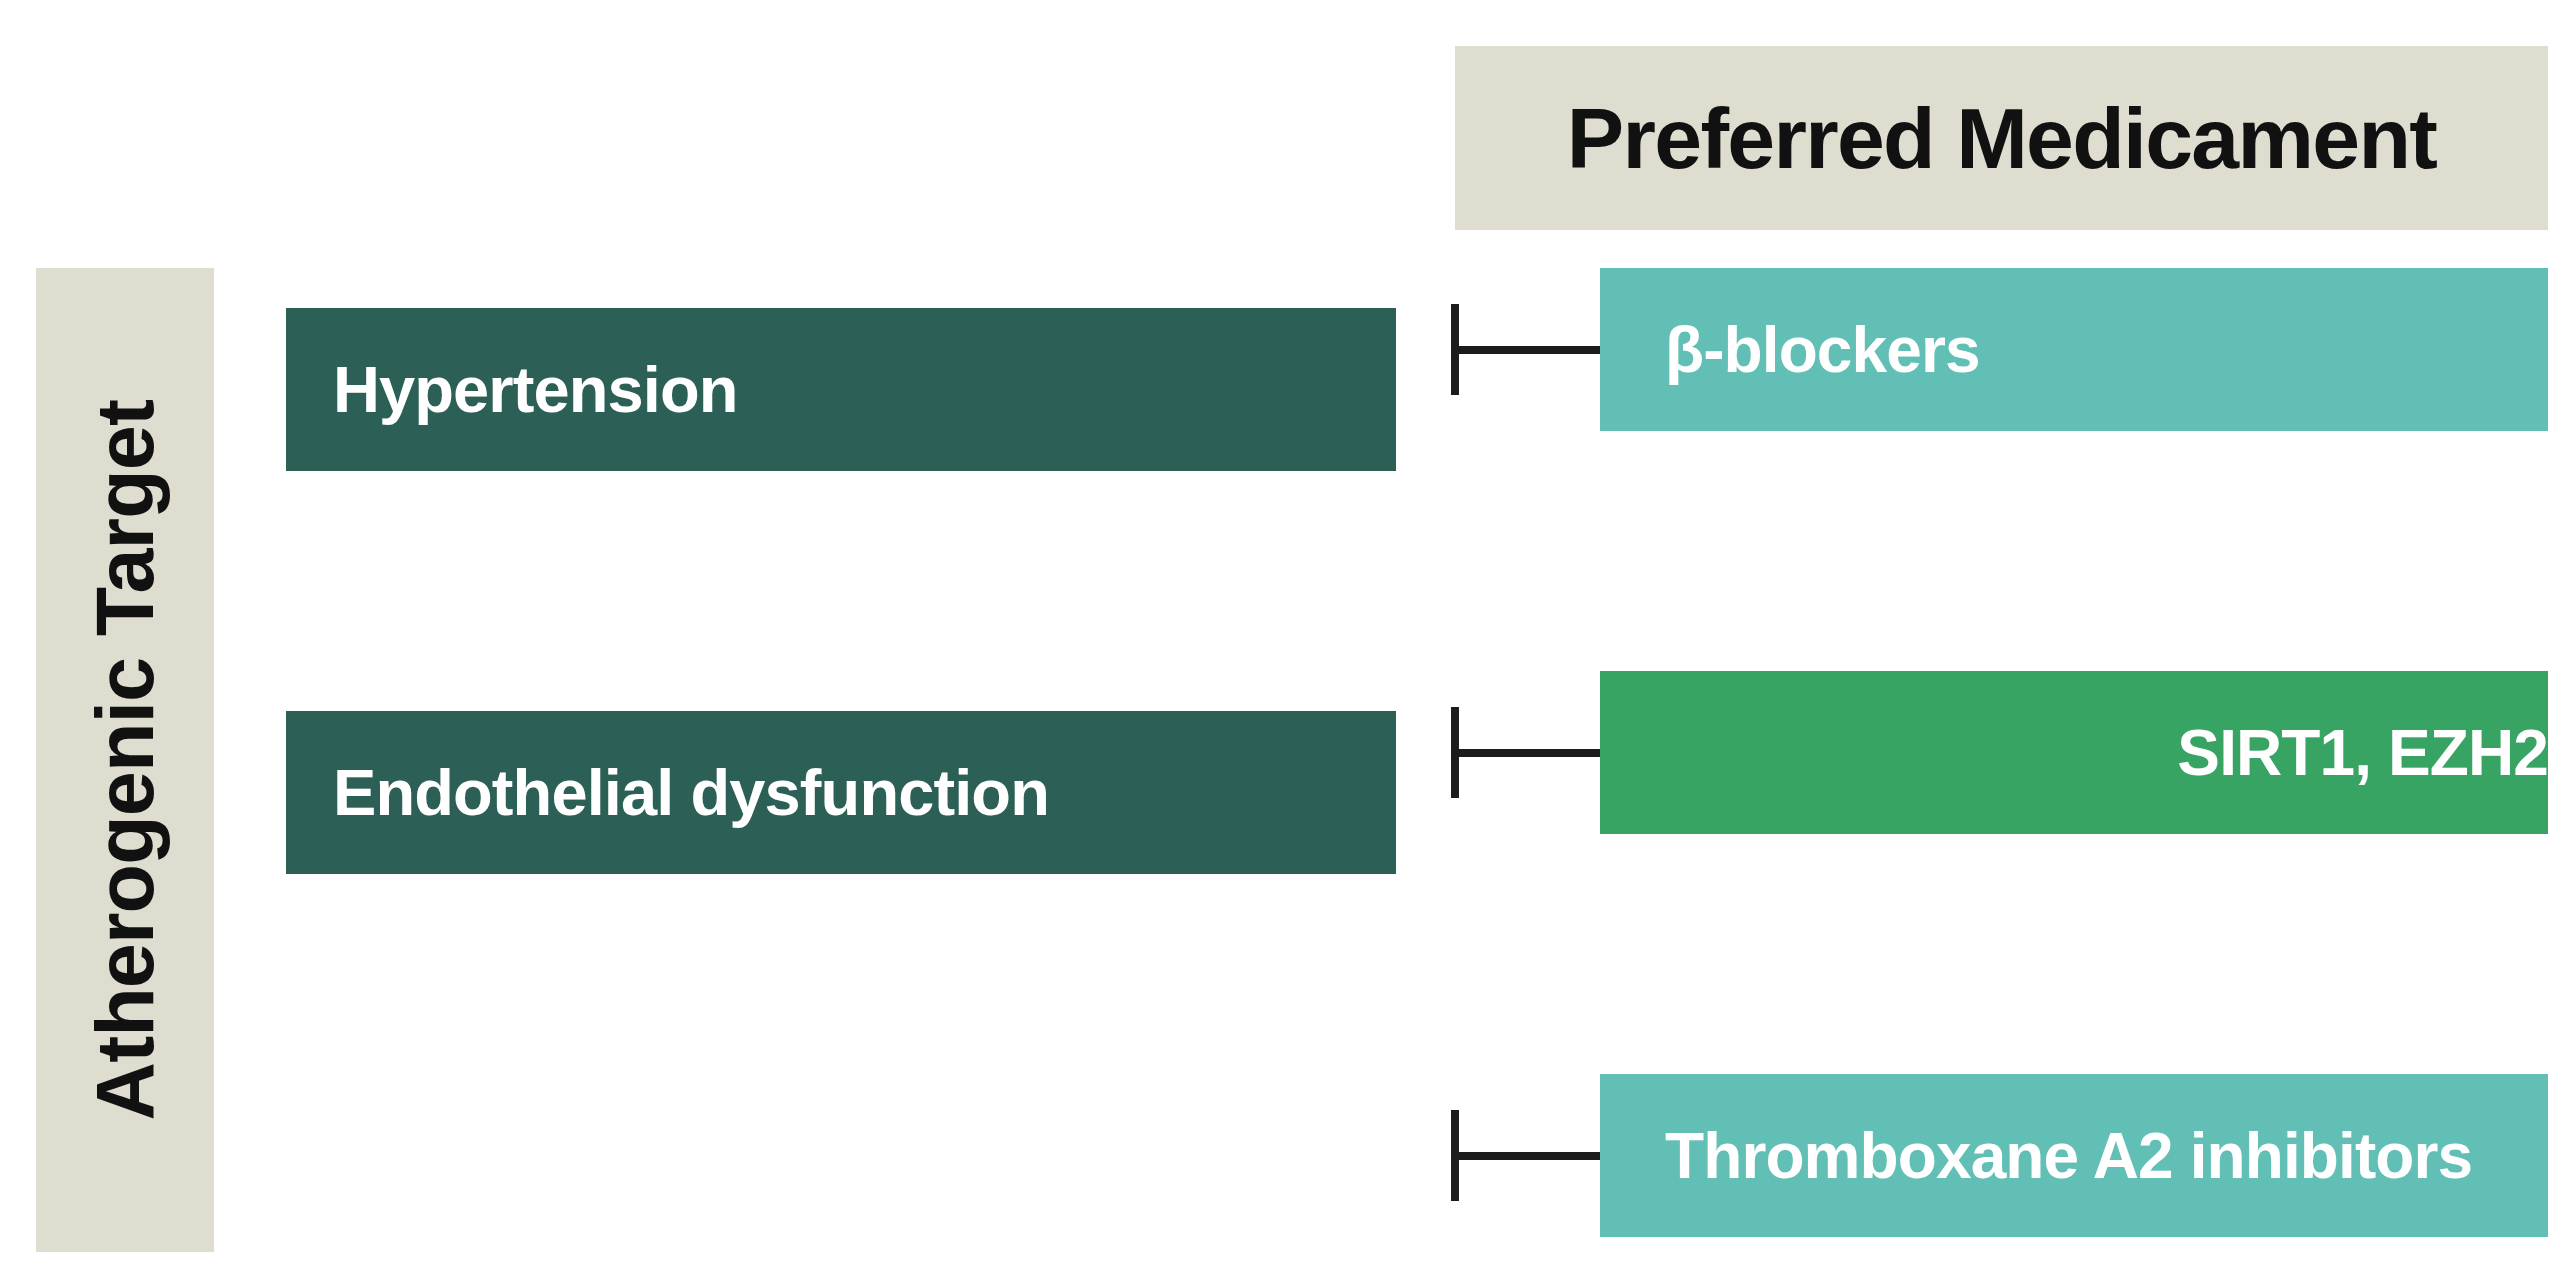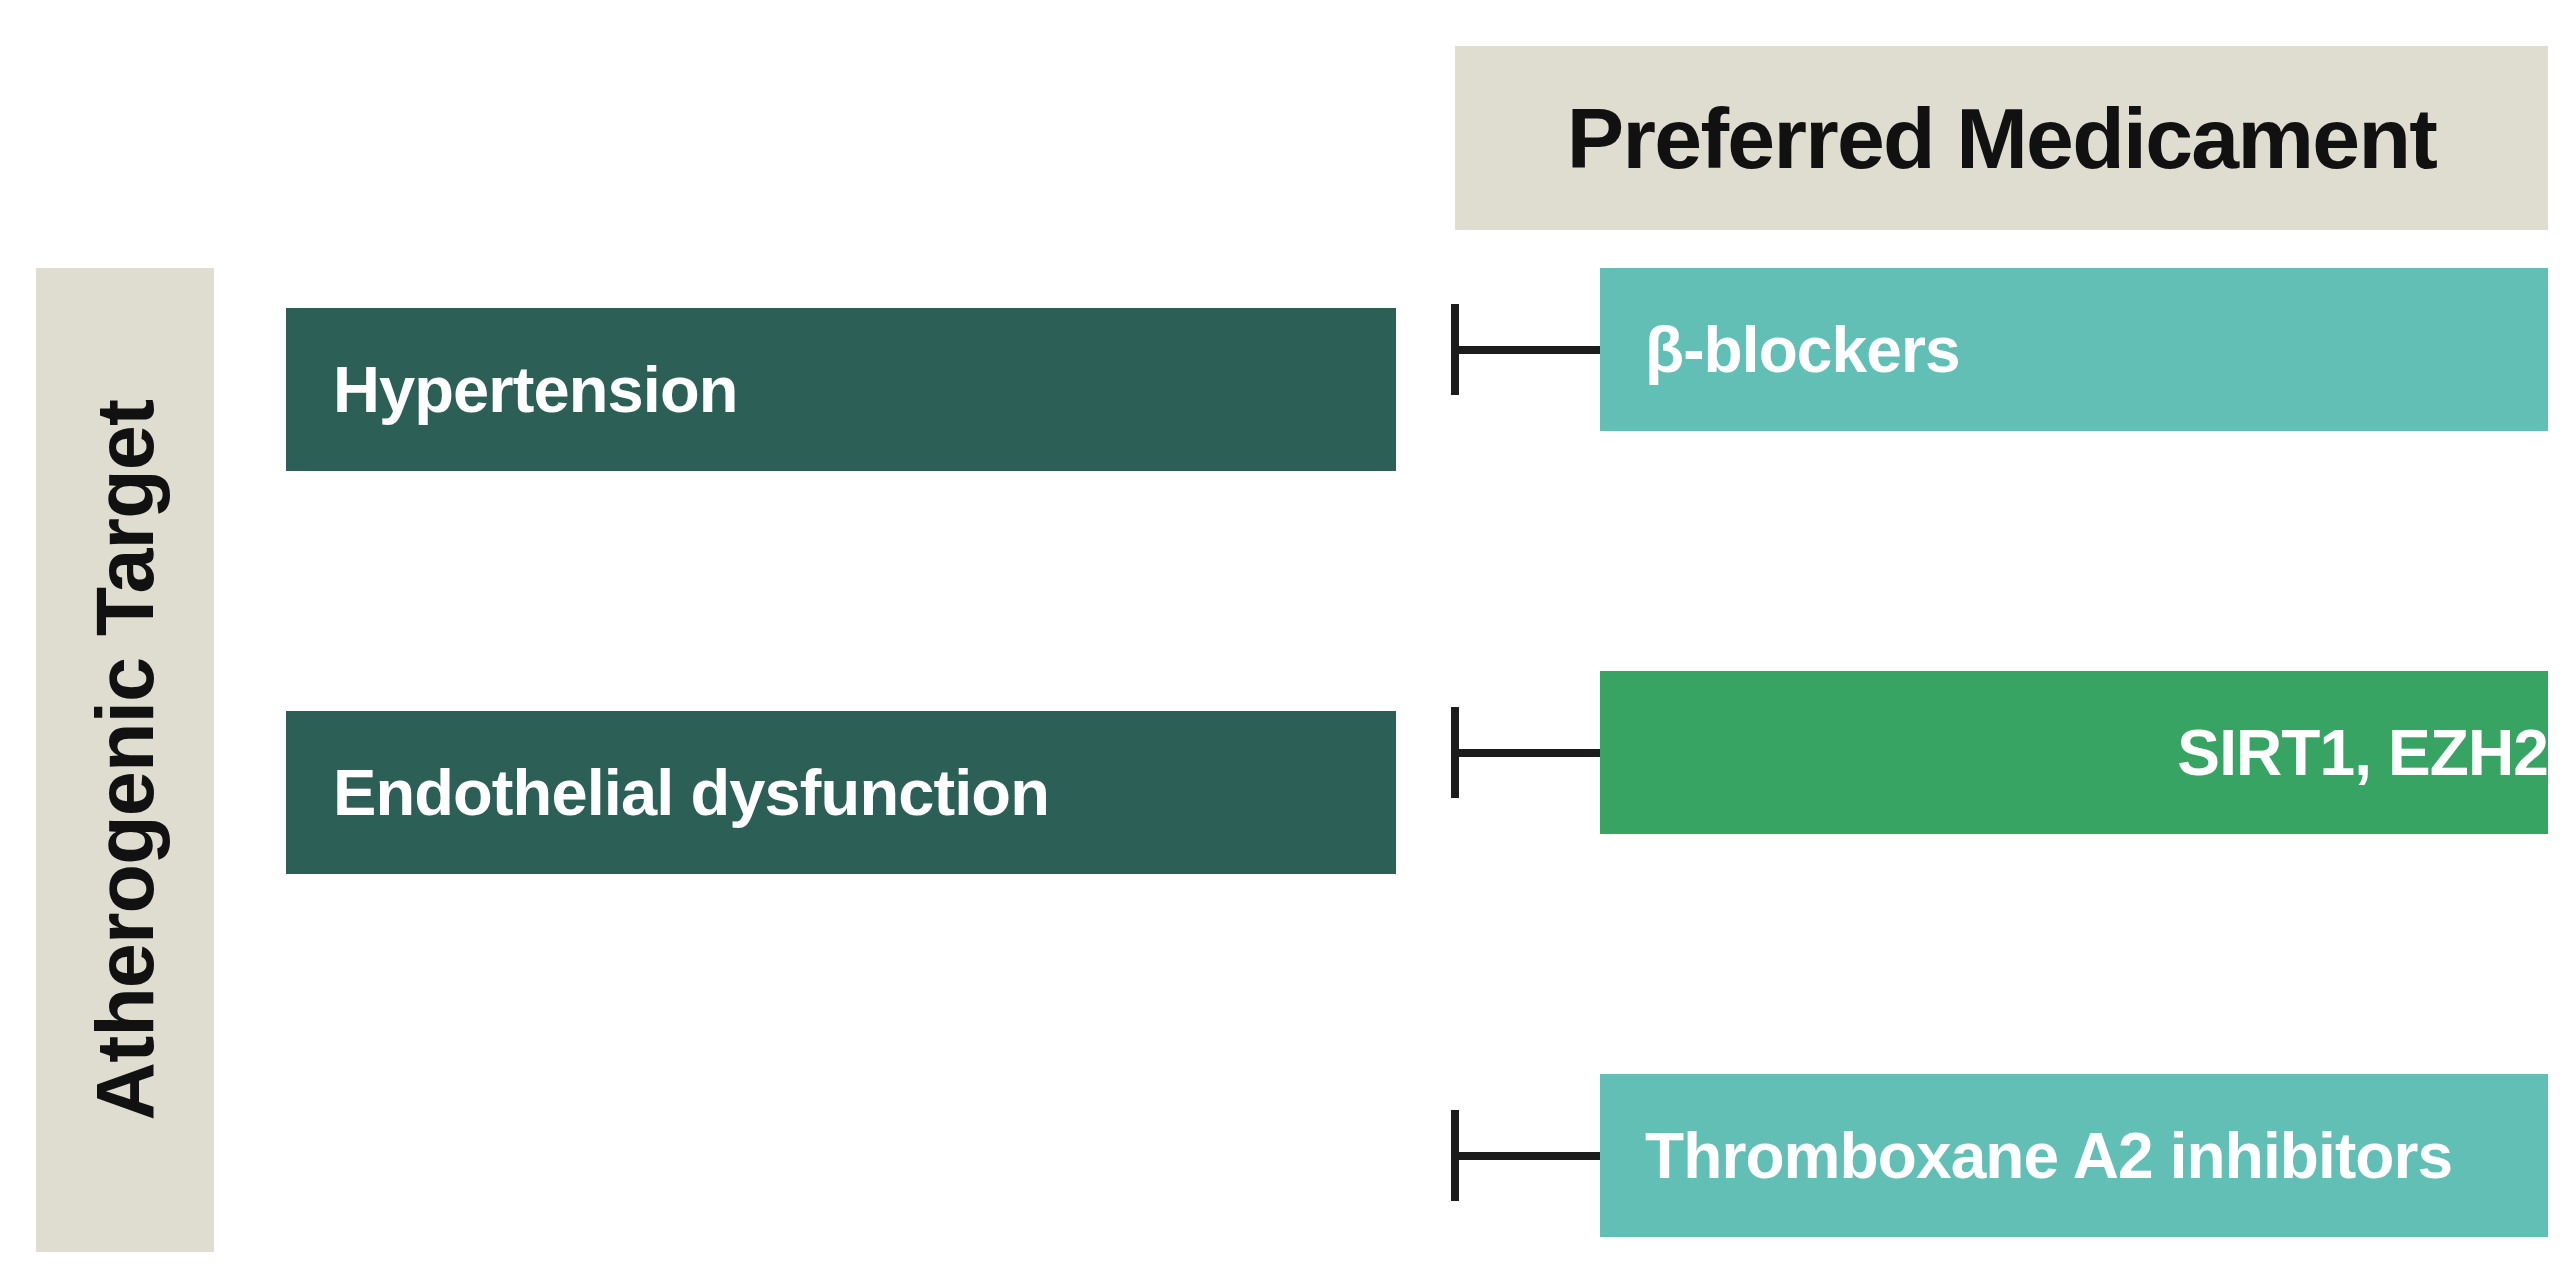--- a/index.html
+++ b/index.html
@@ -47,21 +47,21 @@
     background:var(--target-bg);
     display:flex;align-items:center;
     padding-left:47px;
     color:var(--box-text);
     font-size:65px;font-weight:bold;letter-spacing:-0.9px;margin-top:40px;
   }
   .med-box{
     position:absolute;left:1600px;top:0;width:948px;height:163px;
     background:var(--med-bg);
     display:flex;align-items:center;
-    padding-left:45px;
+    padding-left:65px;
     color:var(--box-text);
     font-size:64px;font-weight:bold;letter-spacing:-0.9px;
     white-space:nowrap;
   }
   .med-box.highlight{background:var(--med-hl-bg);justify-content:flex-end;}
   .connector{position:absolute;left:0;top:0;width:100%;height:100%;pointer-events:none;}
   .connector .vbar{
     position:absolute;left:1451px;top:36px;width:7.7px;height:91px;
     background:var(--connector);
   }

